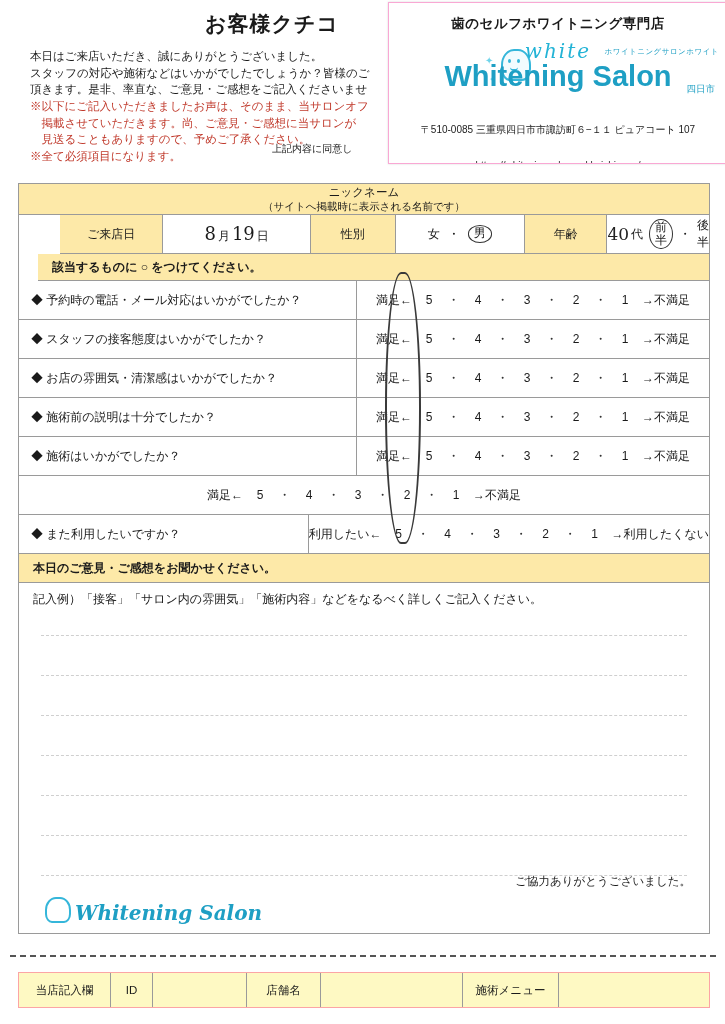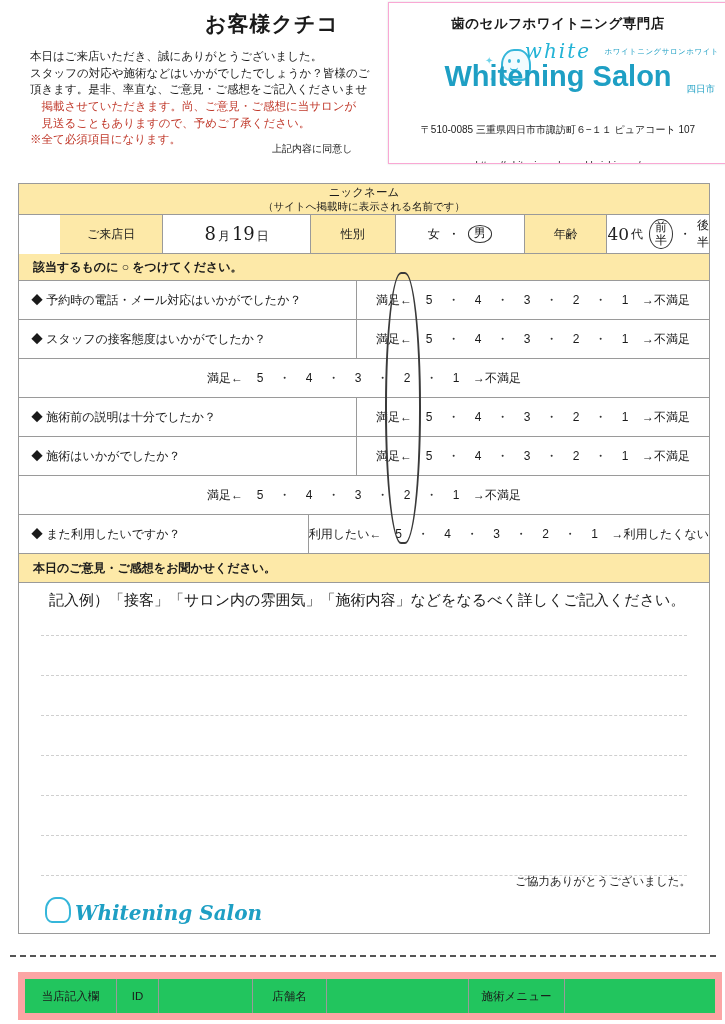--- a/index.html
+++ b/index.html
@@ -215,21 +215,21 @@
   .hand-date { display: flex; align-items: baseline; gap: 2px; font-size: 12px; }
   .hand-date .num { font-size: 18px; font-family: "DejaVu Serif", serif; }
   .circle-mark {
     border: 1.6px solid #333;
     border-radius: 50%;
     padding: 1px 5px;
     display: inline-block;
     line-height: 1.1;
   }
 
-  .instr-row { height: 26px; }
+  .instr-row { height: 26px; margin-left: 19px; }
   .instr-cell {
     width: 100%;
     background: #fde9a8;
     display: flex;
     align-items: center;
     padding-left: 14px;
     font-size: 12px;
     font-weight: bold;
   }
 
@@ -274,22 +274,22 @@
     font-size: 12px;
     font-weight: bold;
   }
   .comment-body {
     height: 350px;
     position: relative;
     background: #fff;
   }
   .comment-example {
     position: absolute;
-    left: 30px; top: 8px;
-    font-size: 15px;
+    left: 14px; top: 8px;
+    font-size: 12px;
   }
   .ruled {
     position: absolute;
     left: 22px;
     width: 646px;
     border-top: 1px dashed #cfcfcf;
   }
   .thanks {
     position: absolute;
     right: 18px;
@@ -327,24 +327,24 @@
     top: 955px;
     width: 706px;
     border-top: 2px dashed #555;
   }
   .bottom-strip {
     position: absolute;
     left: 18px;
     top: 972px;
     width: 690px;
     height: 34px;
-    border: 7px solid #fca5a5;
+    border: 1px solid #fca5a5;
     display: flex;
     font-size: 11.5px;
-    background: #22c55e;
+    background: #fef9c3;
   }
   .bottom-strip .bcell {
     display: flex;
     align-items: center;
     justify-content: center;
     border-right: 1px solid #9a9a9a;
     box-sizing: border-box;
   }
   .bottom-strip .bcell.last { border-right: none; }
   .ink-col {
@@ -361,20 +361,21 @@
 </head>
 <body>
 
 <div class="header">
   <div class="doc-title">お客様クチコ</div>
 
   <div class="intro">
     <div class="line">本日はご来店いただき、誠にありがとうございました。</div>
     <div class="line">スタッフの対応や施術などはいかがでしたでしょうか？皆様のご</div>
     <div class="line">頂きます。是非、率直な、ご意見・ご感想をご記入くださいませ</div>
+    <div class="line note">※以下にご記入いただきましたお声は、そのまま、当サロンオフ</div>
     <div class="line note">　掲載させていただきます。尚、ご意見・ご感想に当サロンが</div>
     <div class="line note">　見送ることもありますので、予めご了承ください。</div>
     <div class="line note">※全て必須項目になります。</div>
   </div>
 
   <div class="agree">上記内容に同意し</div>
 
   <div class="salon-card">
     <div class="salon-tagline">歯のセルフホワイトニング専門店</div>
 
@@ -470,20 +471,21 @@
           <span class="dot">・</span>
         <span class="n">2</span>
           <span class="dot">・</span>
         <span class="n">1</span>
       </span>
       <span class="end">→不満足</span>
     </div>
   </div>
 
   <div class="row q-row">
+    <div class="q-text">◆ お店の雰囲気・清潔感はいかがでしたか？</div>
     <div class="q-scale">
       <span class="end">満足←</span>
       <span class="nums">
         <span class="n">5</span>
           <span class="dot">・</span>
         <span class="n">4</span>
           <span class="dot">・</span>
         <span class="n">3</span>
           <span class="dot">・</span>
         <span class="n">2</span>

